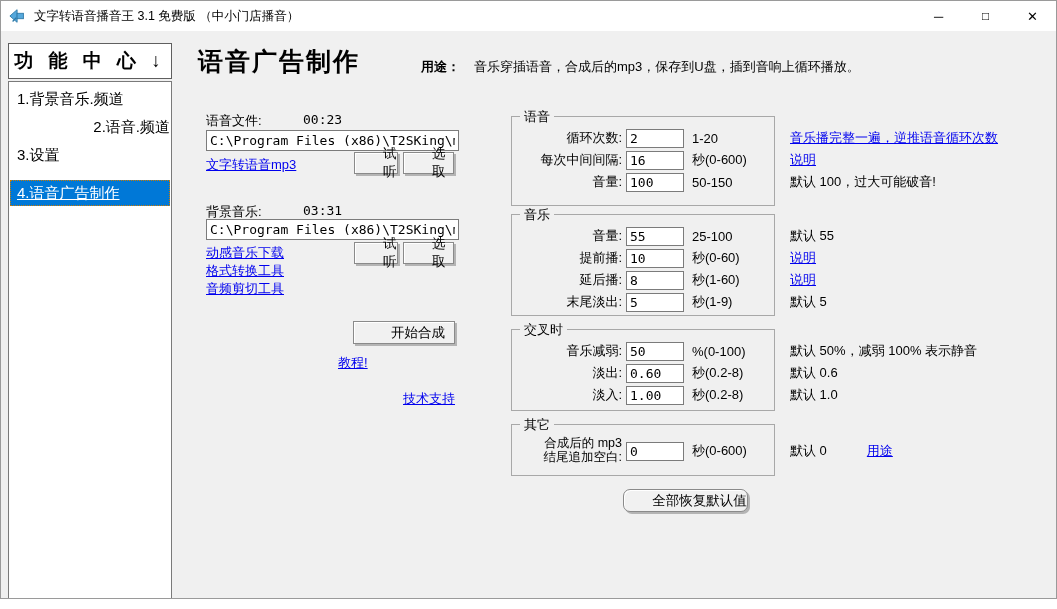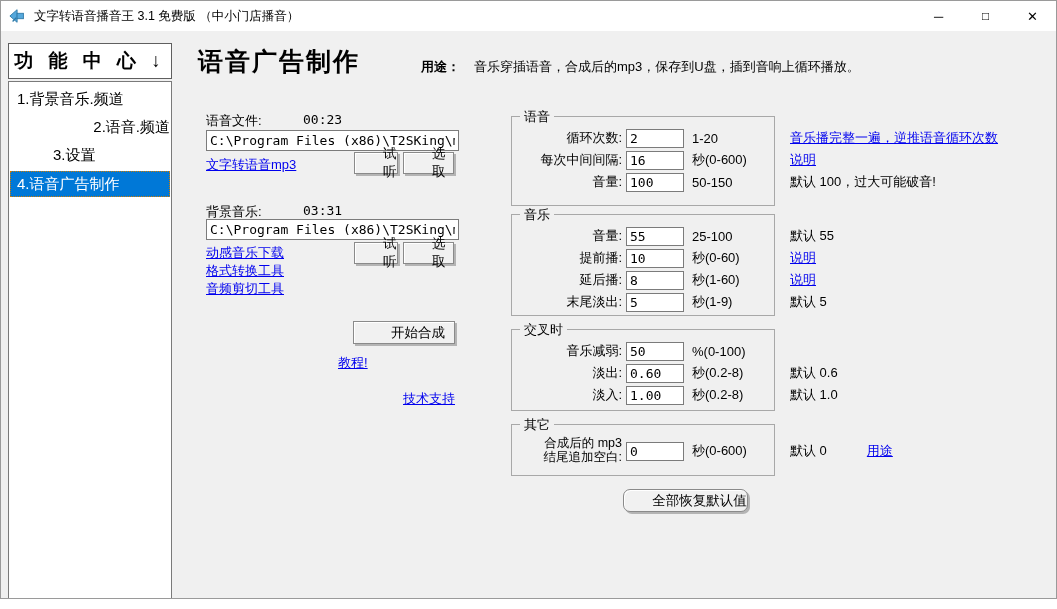--- a/index.html
+++ b/index.html
@@ -68,22 +68,22 @@
       <div class="ctrl close">✕</div>
     </div>
   </div>
 
   <div class="client">
 
     <div class="side-header">功 能 中 心 ↓</div>
     <div class="side-list">
       <div class="side-item" style="top:4px;">1.背景音乐.频道</div>
       <div class="side-item" style="top:32px;text-align:right;">2.语音.频道</div>
-      <div class="side-item" style="top:60px;margin-left:36px;">3.设置</div>
-      <div class="side-item selected" style="top:89px;">4.语音广告制作</div>
+      <div class="side-item" style="top:60px;">3.设置</div>
+      <div class="side-item selected" style="top:98px;text-decoration:underline;">4.语音广告制作</div>
     </div>
 
     <div class="page-title">语音广告制作</div>
     <div class="usage">
       <b>用途：</b><span>音乐穿插语音，合成后的mp3，保存到U盘，插到音响上循环播放。</span>
     </div>
 
     <div class="abs" style="left:205px; top:81px;">语音文件:</div>
     <div class="abs mono" style="left:302px; top:81px;">00:23</div>
     <input class="tbox" style="left: 205px; top: 99px; width: 253px; height: 21px;" value="C:\Program Files (x86)\T2SKing\mus">
@@ -153,20 +153,21 @@
         <span class="fnote">默认 5</span>
       </div>
     </div>
 
     <div class="group" style="left:510px; top:298px; width:264px; height:82px;">
       <span class="gtitle">交叉时</span>
       <div class="frow" style="top:10px;">
         <span class="flabel">音乐减弱:</span>
         <input class="fin" value="50" style="">
         <span class="frange">%(0-100)</span>
+        <span class="fnote">默认 50%，减弱 100% 表示静音</span>
       </div>
       <div class="frow" style="top:32px;">
         <span class="flabel">淡出:</span>
         <input class="fin" value="0.60" style="">
         <span class="frange">秒(0.2-8)</span>
         <span class="fnote">默认 0.6</span>
       </div>
       <div class="frow" style="top:54px;">
         <span class="flabel">淡入:</span>
         <input class="fin" value="1.00" style="">

